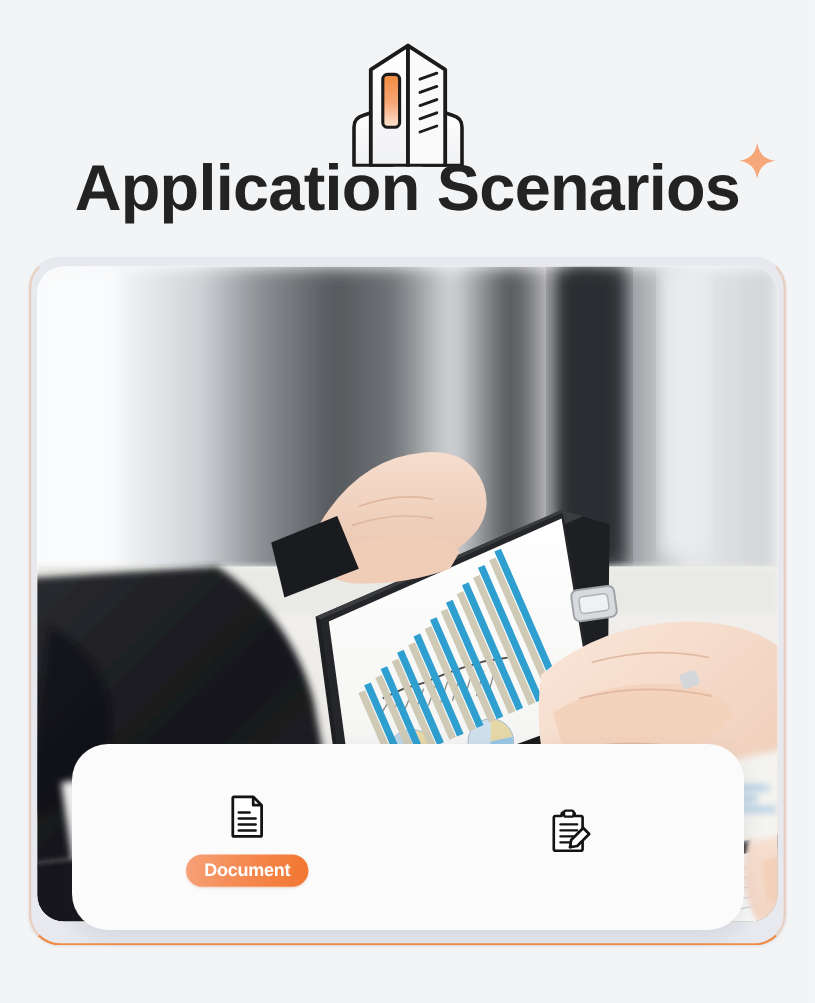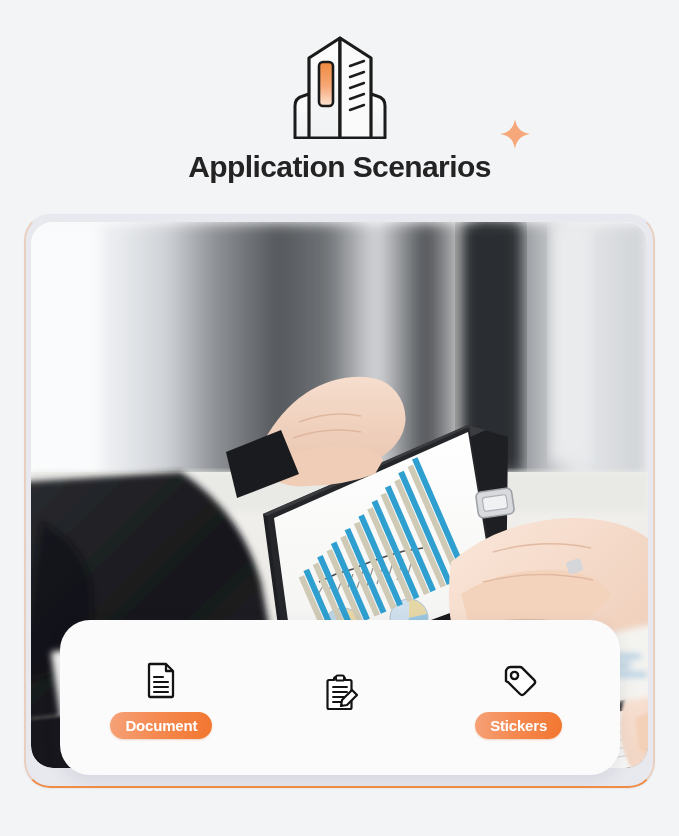--- a/index.html
+++ b/index.html
@@ -47,26 +47,26 @@
     text-align: center;
   }
 
   .title-inner {
     display: inline-block;
     position: relative;
   }
 
   .page-title {
     font-family: "Liberation Sans", sans-serif;
-    font-size: 30px;
+    font-size: 54px;
     font-weight: bold;
     letter-spacing: -0.6px;
     color: #232323;
     line-height: 54px;
-    margin: 10px;
+    margin: 0;
     white-space: nowrap;
   }
 
   .sparkle {
     position: absolute;
     right: -32px;
     top: -14px;
     width: 36px;
     height: 36px;
   }
@@ -567,28 +567,17 @@
                 <line x1="13" y1="29" x2="22" y2="29"></line>
               </g>
               <path d="M32 17 l5 5 -10 10 -6 1 1 -6 z" fill="#ffffff" stroke="#131313" stroke-width="2.2" stroke-linejoin="round"></path>
               <path d="M22 32 l-1 1" stroke="#131313" stroke-width="2" stroke-linecap="round"></path>
             </svg>
           </span>
         </div>
 
 
 
-        <div class="icon-item">
-          <span class="glyph">
-            <svg viewBox="0 0 40 40" width="40" height="40">
-              <path d="M7 12 a5 5 0 0 1 5 -5 h9 a3 3 0 0 1 2.1 0.9 l12 12
-                       a3 3 0 0 1 0 4.2 l-9.9 9.9 a3 3 0 0 1 -4.2 0
-                       l-12 -12 A3 3 0 0 1 7 21 z" fill="#ffffff" stroke="#131313" stroke-width="2.4" stroke-linejoin="round"></path>
-              <circle cx="15.5" cy="15.5" r="3.6" fill="#ffffff" stroke="#131313" stroke-width="2.4"></circle>
-            </svg>
-          </span>
-          <span class="pill">Stickers</span>
-        </div>
 
       </div>
     </div>
   </div>
 </div>
 
 </body></html>

